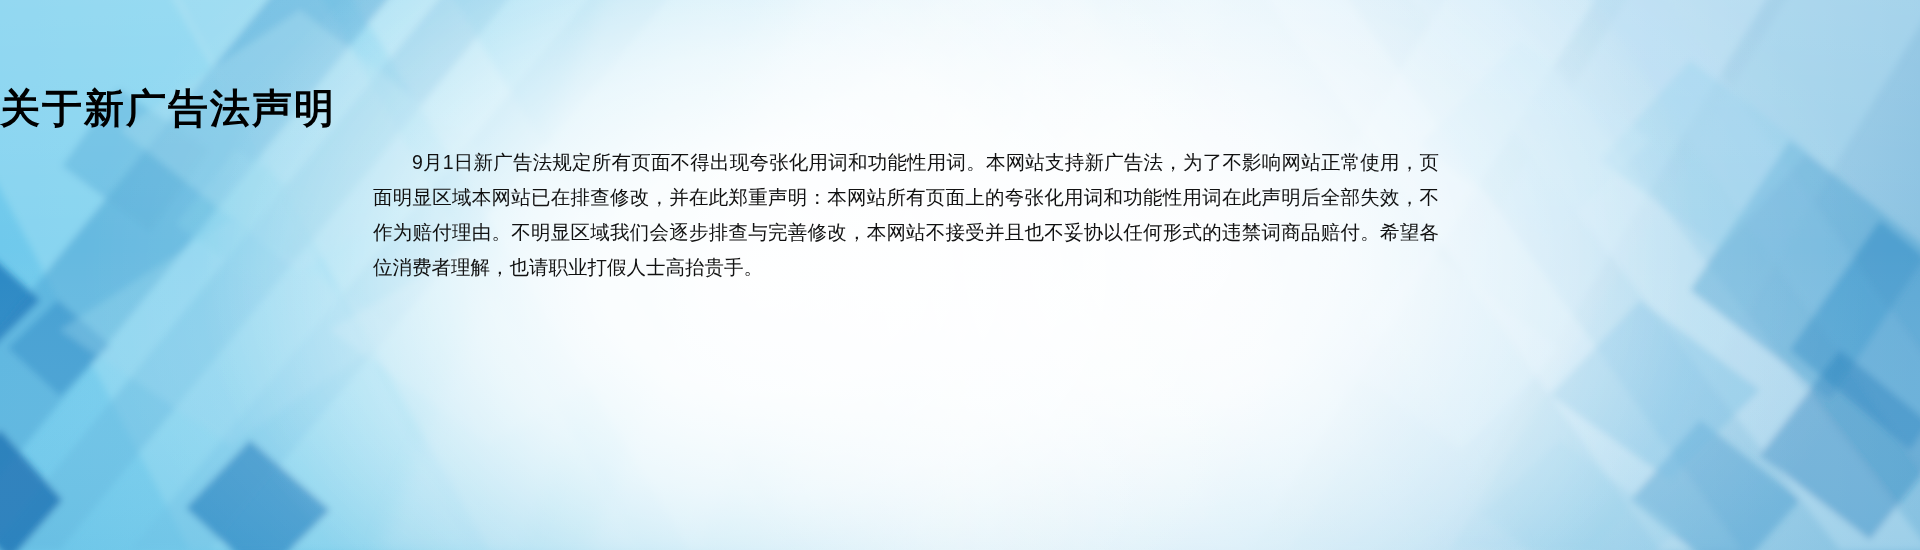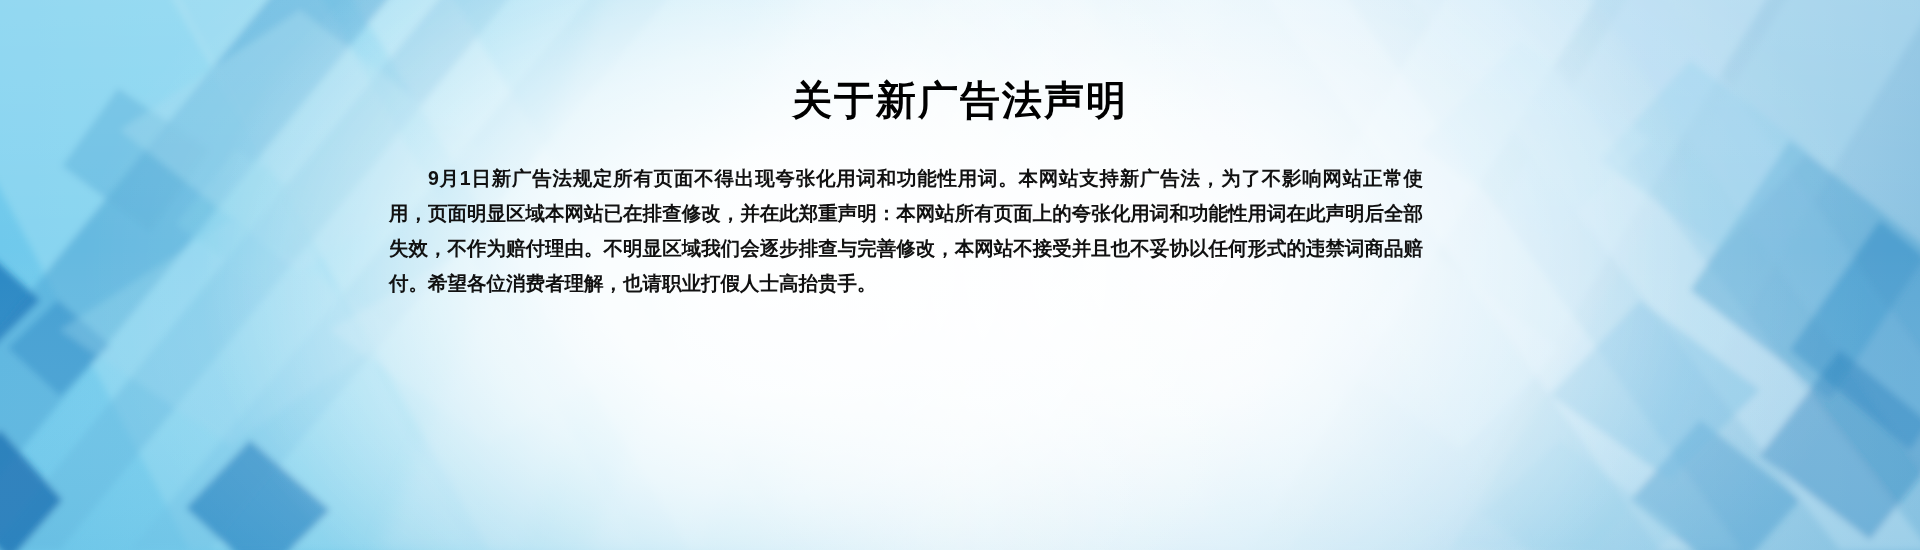--- a/index.html
+++ b/index.html
@@ -61,24 +61,23 @@
   .content {
     position: absolute;
     top: 0;
     left: 0;
     width: 1920px;
     height: 550px;
   }
 
   .page-title {
     position: absolute;
-    top: 76px;
+    top: 84px;
     left: 0;
     width: 1920px;
-    text-align: center;
     font-size: 40px;
     font-weight: bold;
     color: #000000;
     letter-spacing: 2px;
     line-height: 1.2;
     font-family: "Liberation Sans", "DejaVu Sans", sans-serif;
   }
 
   .body-text {
     position: absolute;
@@ -86,22 +85,21 @@
     left: 373px;
     width: 1066px;
     color: #111111;
     font-size: 19.5px;
     line-height: 35px;
     text-align: justify;
     text-justify: inter-character;
     font-family: "Liberation Sans", "DejaVu Sans", sans-serif;
   }
   .body-text p {
-    margin: 16px;
-    font-weight: bold;
+    margin: 0;
   }
   .para-indent {
     text-indent: 2em;
   }
 </style>
 </head>
 <body>
 
 <div class="banner">
 

